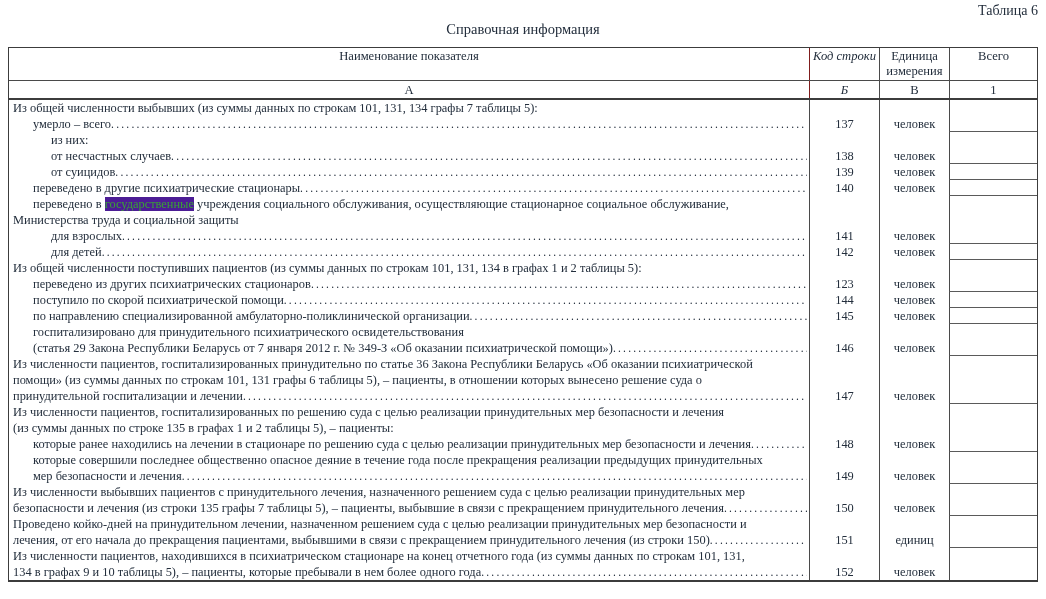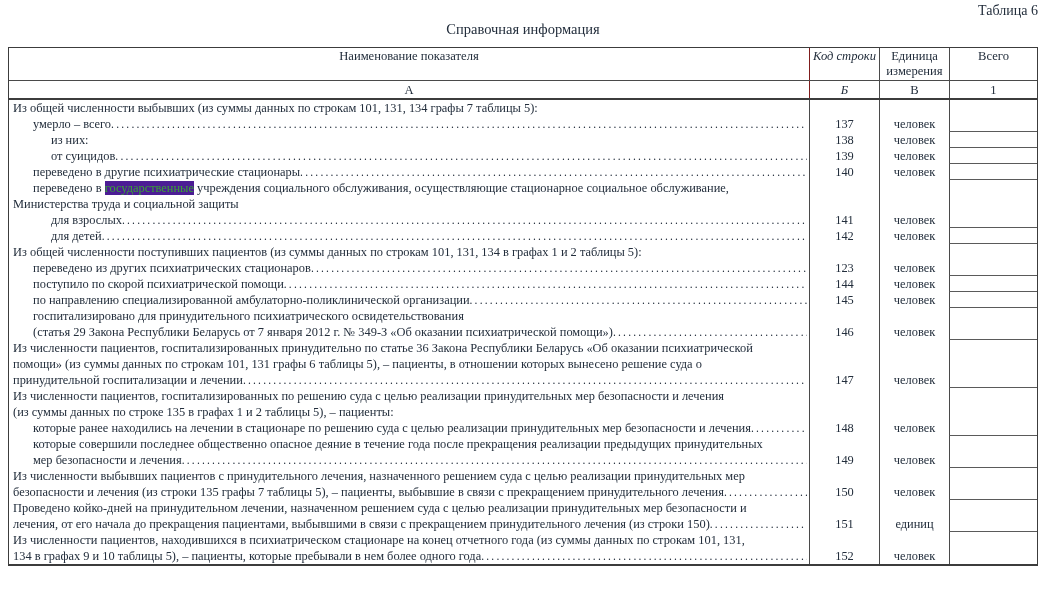--- a/index.html
+++ b/index.html
@@ -99,20 +99,24 @@
           <div class="cell-code">137</div>
           <div class="cell-unit">человек</div>
           <div class="cell-val"></div>
         </div>
         <div class="trow">
           <div class="cell-name">
             <div class="line ind2">
               <span class="txt">из них:</span>
               <span class="filler"></span>
             </div>
+            <div class="line ind2">
+              <span class="txt">от несчастных случаев</span>
+              <span class="filler on"></span>
+            </div>
           </div>
           <div class="cell-code">138</div>
           <div class="cell-unit">человек</div>
           <div class="cell-val"></div>
         </div>
         <div class="trow">
           <div class="cell-name">
             <div class="line ind2">
               <span class="txt">от суицидов</span>
               <span class="filler on"></span>

